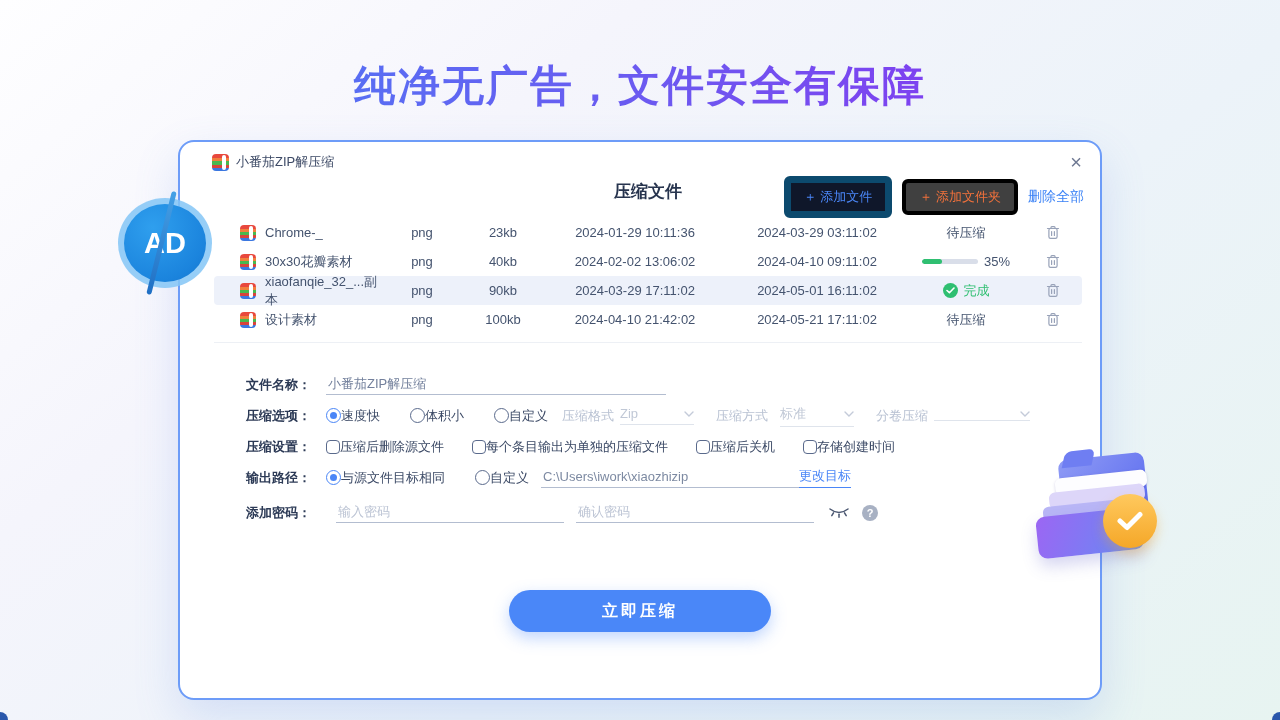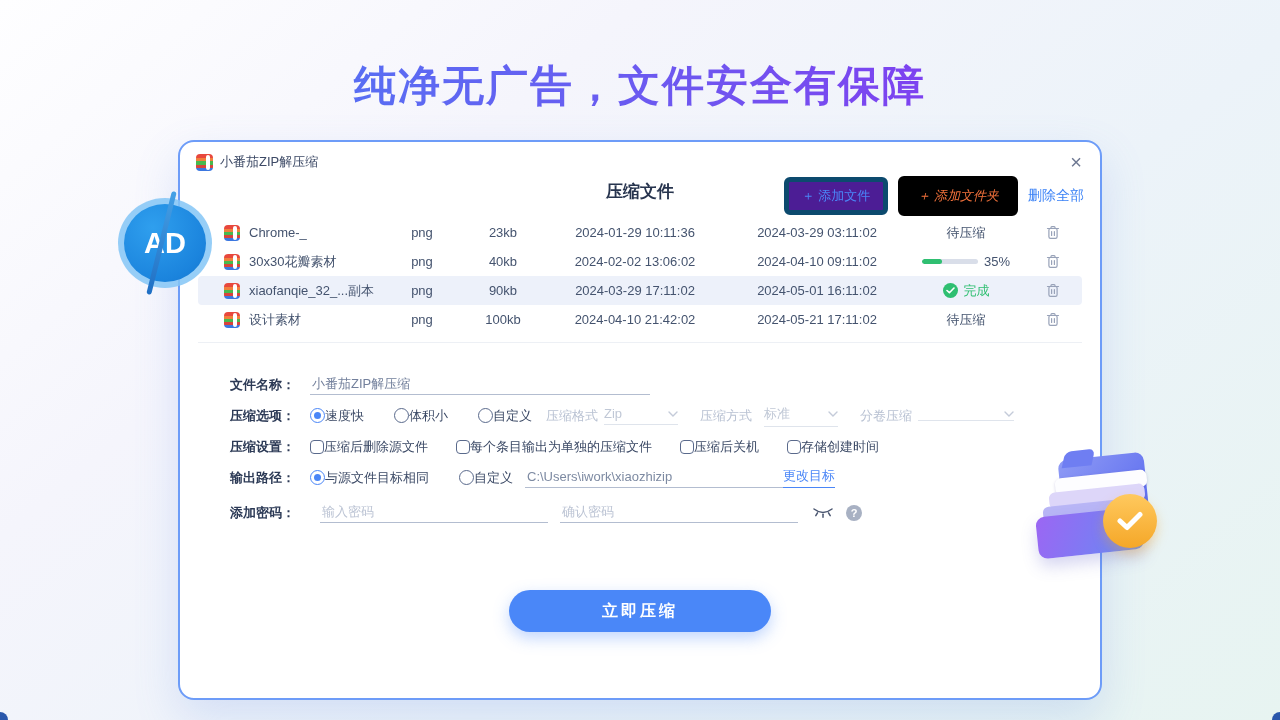--- a/index.html
+++ b/index.html
@@ -14,36 +14,37 @@
     position:absolute; top:58px; left:0; width:100%;
     text-align:center; font-size:42px; font-weight:bold; letter-spacing:2px;
     background:linear-gradient(90deg,#4a7df5 10%,#6f55f0 55%,#8c2ef0 90%);
     -webkit-background-clip:text; background-clip:text; color:transparent;
   }
   
   .window {
     position:absolute; left:178px; top:140px; width:924px; height:560px;
     background:#ffffff; border:2px solid #6d9cf8; border-radius:16px;
     box-shadow:0 18px 45px rgba(100,140,230,.20);
+    padding-left:16px;
   }
   .titlebar { height:30px; display:flex; align-items:center; gap:7px; padding:10px 16px 0; }
   .titlebar-text { font-size:13px; color:#3d4a66; }
   .close-x { position:absolute; top:10px; right:18px; font-size:20px; line-height:20px; color:#6e7892; cursor:pointer; }
   .app-icon { width:17px; height:17px; border-radius:4px; flex-shrink:0; position:relative; overflow:hidden;
     background:linear-gradient(180deg,#e8483d 0%,#e8483d 26%,#f0803c 26%,#f0803c 44%,#49b84e 44%,#49b84e 62%,#d8433c 62%,#d8433c 80%,#3b77e0 80%,#3b77e0 100%);
   }
   .app-icon::after { content:''; position:absolute; right:3px; top:1px; bottom:1px; width:4px; background:#fff; border-radius:2px; }
   .app-icon.small { width:16px; height:16px; }
   
   .section-header { position:relative; height:36px; margin-top:2px; }
   .section-title { position:absolute; left:0; right:0; top:6px; text-align:center; font-size:17px; font-weight:bold; color:#27344e; }
   .header-actions { position:absolute; right:16px; top:2px; display:flex; align-items:center; gap:10px; }
   .btn { font-size:13px; padding:5px 13px; border-radius:6px; cursor:pointer; white-space:nowrap; }
-  .btn-add-file { color:#4a86f7; border:5px solid #0c4a6e; background:#4c1d95; }
-  .btn-add-folder { color:#f2713b; border:6px solid #000000; background:#000000;font-style:italic; }
+  .btn-add-file { color:#4a86f7; border:7px solid #0c4a6e; background:#0f172a; }
+  .btn-add-folder { color:#f2713b; border:4px solid #000000; background:#404040; }
   .btn-delete-all { color:#3b82f6; font-size:14px; cursor:pointer; }
   
   .table { margin:8px 18px 0; border-bottom:1px solid #edf0f5; padding-bottom:8px; }
   .trow { display:flex; align-items:center; font-size:13px; }
   .thead { background:#f1f4f9; border-radius:6px; height:28px; color:#3d4c68; }
   .tbody-row { height:29px; color:#44536e; border-radius:4px; }
   .tbody-row.selected { background:#edf1fa; }
   .c { text-align:center; flex-shrink:0; }
   .c-name { flex:1; display:flex; align-items:center; gap:9px; padding-left:26px; text-align:left; }
   .thead .c-name { justify-content:center; padding-left:0; }

